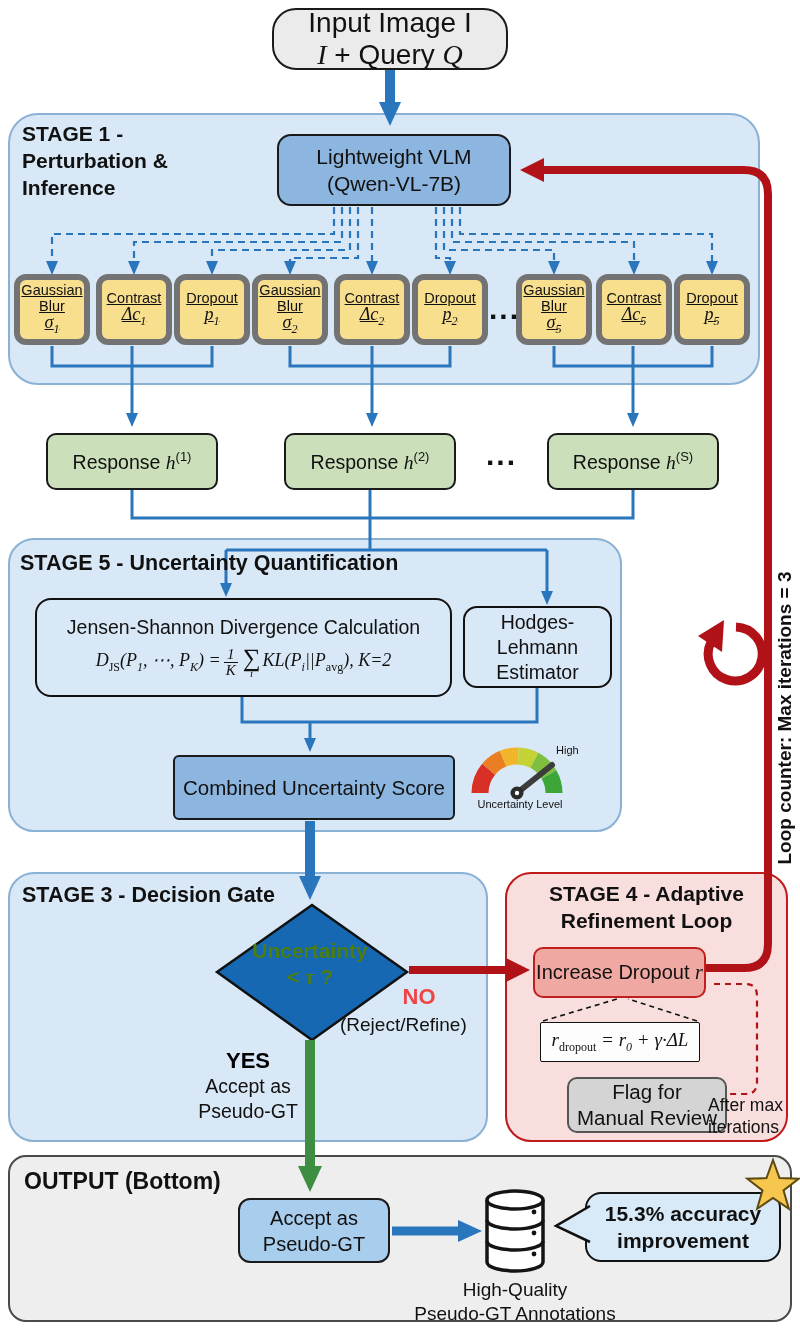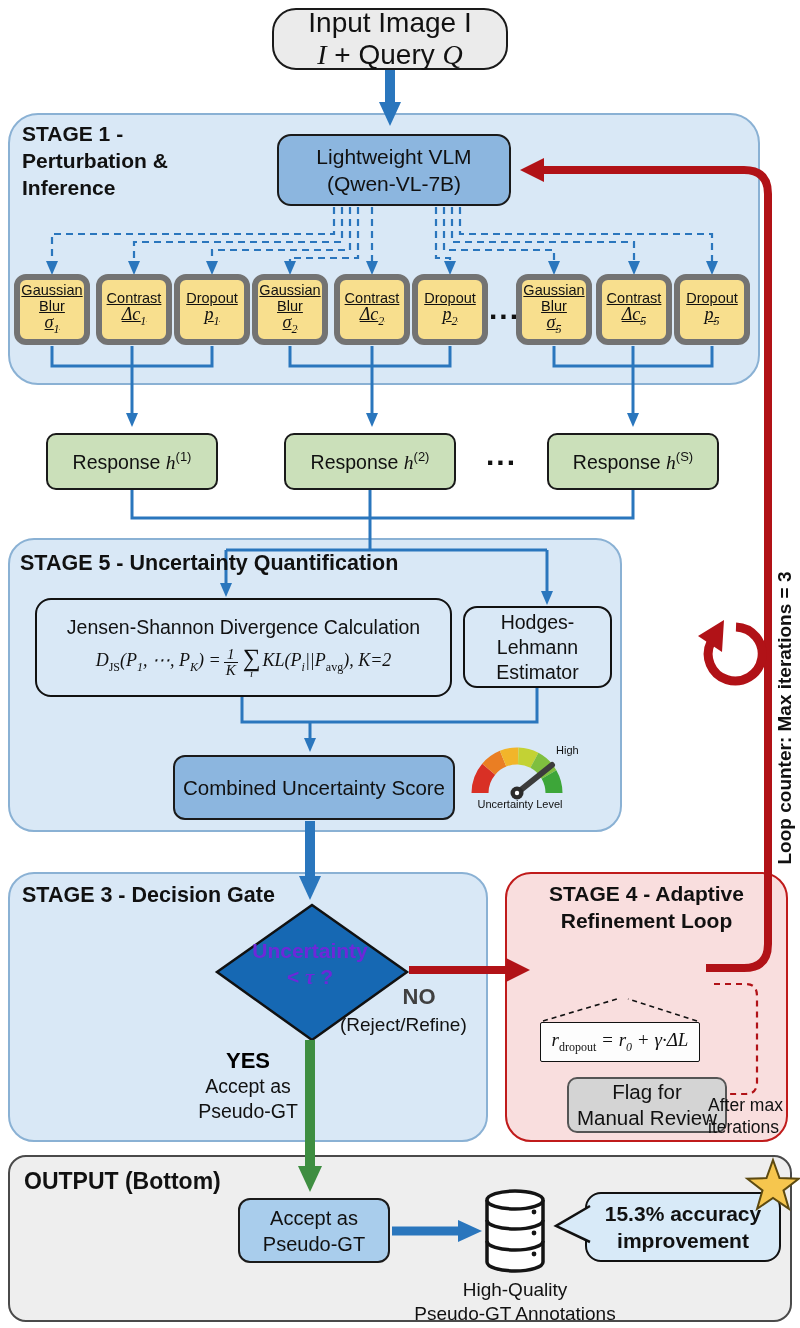--- a/index.html
+++ b/index.html
@@ -30,21 +30,21 @@
   sub{font-size:12px;}
   .ssub{font-size:12px;font-style:normal;}
   .frac{display:inline-flex;flex-direction:column;align-items:center;font-size:15px;line-height:15px;margin:0 3px;}
   .frac .den{border-top:1.6px solid #111;padding:0 2px;}
   .sumw{display:inline-flex;flex-direction:column;align-items:center;line-height:1;margin:0 2px;}
   .sumw .sg{font-size:25px;font-style:normal;}
   .sumw .si{font-size:11px;margin-top:-2px;}
   .frow{display:flex;align-items:center;justify-content:center;font-size:18px;}
   .dots{font-weight:800;font-size:30px;letter-spacing:2px;color:#111;z-index:5;position:absolute;}
   .ghigh{font-size:11px;}
-  .dmtxt{color:#6d28d9;font-weight:800;font-size:21px;line-height:26px;}
+  .dmtxt{color:#4d7c0f;font-weight:800;font-size:21px;line-height:26px;}
 </style>
 </head>
 <body>
 
 <div id="stage">
 
   <div class="panel p-blue" style="left:8px;top:113px;width:752px;height:272px;border-radius:30px;"></div>
   <div class="panel p-blue" style="left:8px;top:538px;width:614px;height:294px;"></div>
   <div class="panel p-blue" style="left:8px;top:872px;width:480px;height:270px;"></div>
   <div class="panel p-red" style="left:505px;top:872px;width:283px;height:270px;"></div>
@@ -235,22 +235,25 @@
         </span>
       <span class="sumw">
           <span class="sg">∑</span>
           <span class="si">i</span>
         </span>
       <span><span>KL(P</span><sub>i</sub><span>||</span><span>P</span><sub class="ssub">avg</sub><span>), K=2</span></span>
     </div>
   </div>
   <div class="box b-line pre" style="left:463px;top:606px;width:149px;height:82px;font-size:19.5px;line-height:25px;border-radius:14px;">Hodges-Lehmann
 Estimator</div>
-  <div class="box b-comb" style="left:173px;top:755px;width:282px;height:65px;">Combined Uncertainty Score</div>
-
+  <div class="box b-comb" style="left:173px;top:755px;width:282px;height:65px;border-radius:6px;">Combined Uncertainty Score</div>
+
+  <div class="box b-inc" style="left:533px;top:947px;width:173px;height:51px;">
+    <span><span>Increase Dropout </span><i class="math">r</i></span>
+  </div>
   <div class="box b-rform math" style="left:540px;top:1022px;width:160px;height:40px;font-size:19px;">
     <span><span>r</span><sub class="ssub">dropout</sub><span> = </span><span>r</span><sub>0</sub><span> + γ·ΔL</span></span>
   </div>
   <div class="box b-flag pre" style="left:567px;top:1077px;width:160px;height:56px;">Flag for
 Manual Review</div>
 
   <div class="box b-accept pre" style="left:238px;top:1198px;width:152px;height:65px;">Accept as
 Pseudo-GT</div>
   <div class="box b-bubble pre" style="left:585px;top:1192px;width:196px;height:70px;">15.3% accuracy
 improvement</div>
@@ -274,21 +277,21 @@
   <div class="txt stitle" style="left:24px;top:1168px;width:300px;font-size:23px;">OUTPUT (Bottom)</div>
 
   <div class="txt ghigh" style="left:556px;top:744px;">High</div>
   <div class="txt ghigh" style="left:447px;top:798px;width:146px;text-align:center;">Uncertainty Level</div>
 
   <div class="txt dmtxt" style="left:232px;top:938px;width:156px;text-align:center;z-index:5;">
     <span>Uncertainty</span><br>
     <span><span>&lt; </span><i class="math">τ</i><span> ?</span></span>
   </div>
 
-  <div class="txt" style="left:388px;top:984px;width:62px;text-align:center;font-weight:800;font-size:22px;color:#404040;">NO</div>
+  <div class="txt" style="left:388px;top:984px;width:62px;text-align:center;font-weight:800;font-size:22px;color:#ef4444;">NO</div>
   <div class="txt" style="left:340px;top:1014px;width:156px;text-align:left;font-size:19px;">(Reject/Refine)</div>
   <div class="txt" style="left:208px;top:1048px;width:80px;text-align:center;font-weight:800;font-size:22px;color:#000000;">YES</div>
   <div class="txt pre" style="left:191px;top:1074px;width:114px;text-align:center;font-size:19.5px;line-height:25px;">Accept as
 Pseudo-GT</div>
 
   <div class="txt pre" style="left:708px;top:1094px;width:84px;font-size:17.5px;line-height:22px;">After max
 iterations</div>
 
   <div class="txt" style="left:497px;top:706px;width:578px;height:24px;text-align:center;font-weight:800;font-size:19px;transform:rotate(-90deg);transform-origin:center;">Loop counter: Max iterations = 3</div>
 

